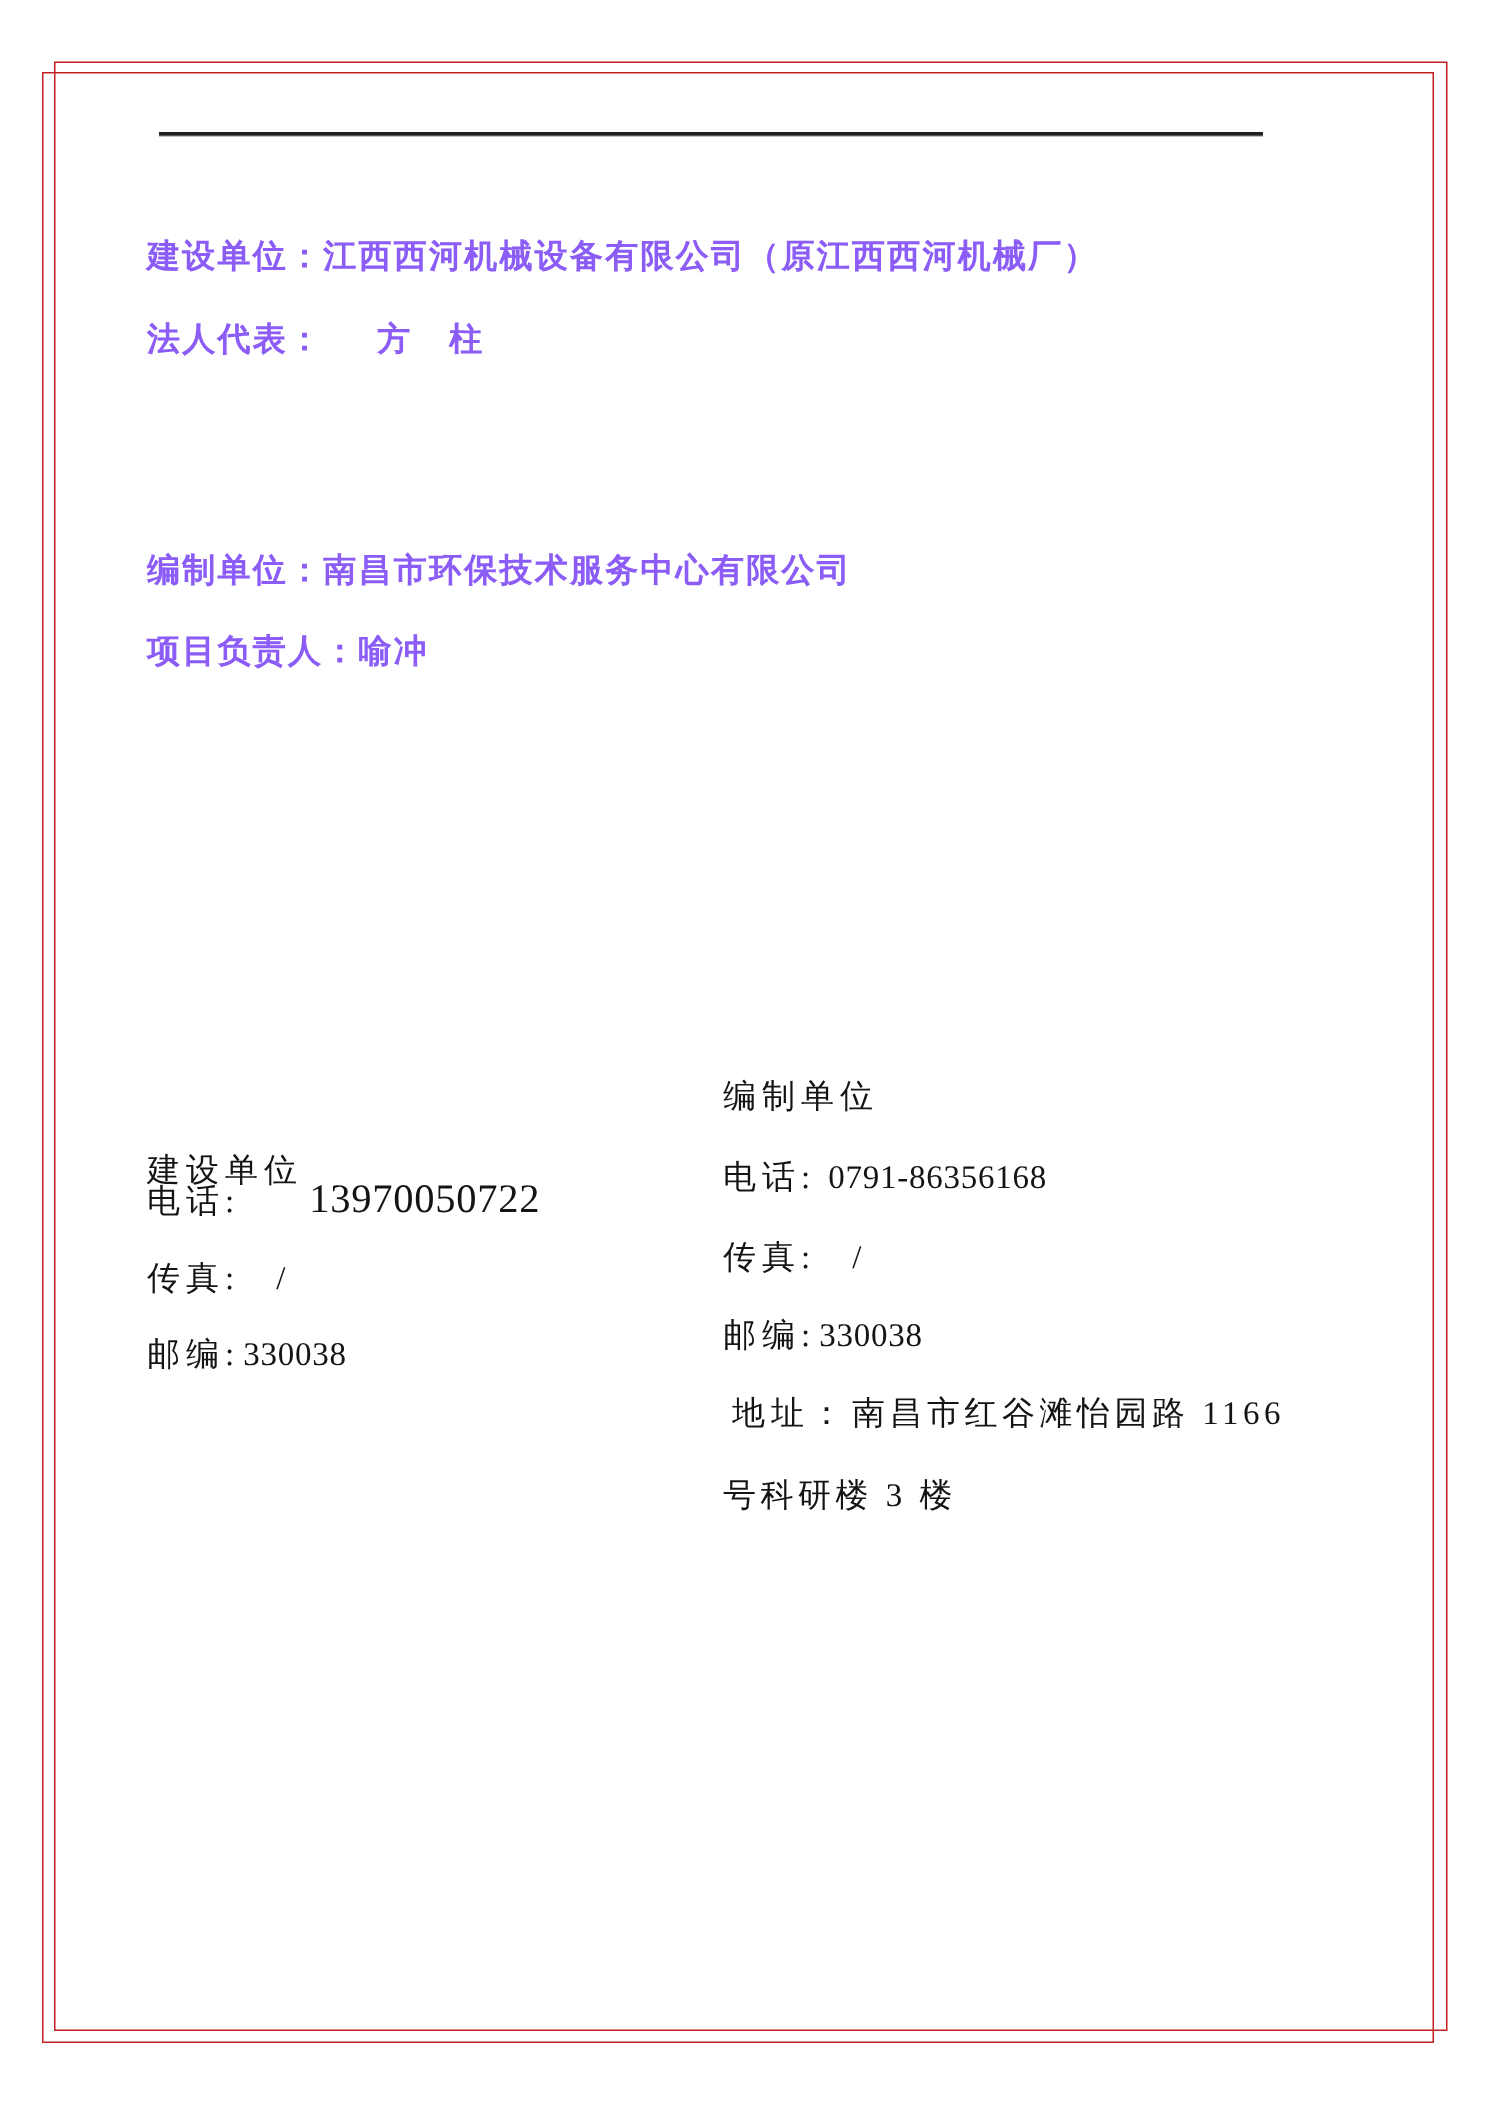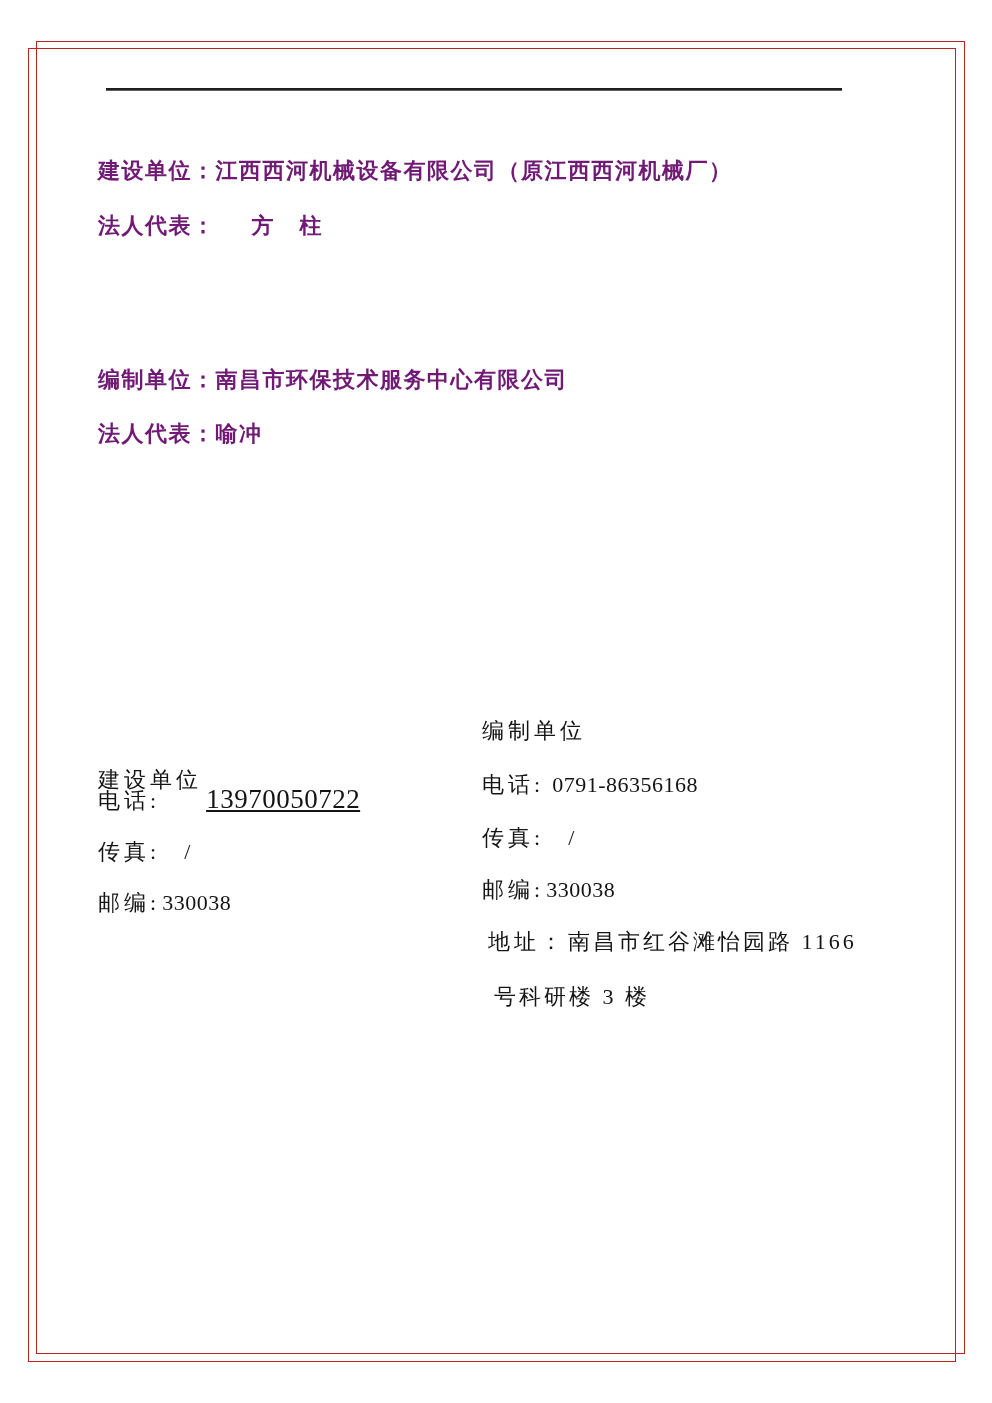--- a/index.html
+++ b/index.html
@@ -33,36 +33,36 @@
     background:linear-gradient(#1f1f1f 55%,#8a8a8a);
   }
 
   .line{position:absolute;white-space:nowrap;line-height:30px;}
 
   .bold-sans{
     font-family:"Liberation Sans","DejaVu Sans",sans-serif;
     font-weight:bold;
     font-size:22px;
     letter-spacing:1.5px;
-    color:#701a75;
+    color:#8b5cf6;
   }
   .rep-name{margin-left:36px;letter-spacing:2px;}
 
   .serif-text{
     font-family:"Liberation Serif","DejaVu Serif",serif;
     font-size:22px;
     letter-spacing:4px;
     color:#141414;
   }
   .contact-row .value{letter-spacing:3px;}
   .value.num{
     font-family:"Liberation Serif","DejaVu Serif",serif;
     letter-spacing:0.5px;
   }
-  .big-num{font-size:27px;text-decoration:underline;}
+  .big-num{font-size:27px;}
   .gap-lg{margin-left:46px;}
   .gap-md{margin-left:24px;}
   .gap-sm{margin-left:8px;}
   .gap-xs{margin-left:2px;}
 </style>
 </head>
 <body>
 
 <div class="page">
 
@@ -72,21 +72,21 @@
   <div class="top-rule"></div>
 
   <div class="line bold-sans" style="left:98px;top:156px;">建设单位：江西西河机械设备有限公司（原江西西河机械厂）</div>
 
   <div class="line bold-sans" style="left:98px;top:365px;">编制单位：南昌市环保技术服务中心有限公司</div>
 
   <div class="line bold-sans" style="left:98px;top:211px;">
     <span>法人代表：</span><span class="rep-name">方　柱</span>
   </div>
 
-  <div class="line bold-sans" style="left:98px;top:419px;">法人代表：喻冲</div>
+  <div class="line bold-sans" style="left:98px;top:419px;">项目负责人：喻冲</div>
 
 
   <div class="line serif-text" style="left:98px;top:732px;margin-top:33px;">建设单位</div>
 
   <div class="line serif-text contact-row" style="left:98px;top:784px;">
     <span>电话:</span><span class="value num big-num gap-lg">13970050722</span>
   </div>
 
   <div class="line serif-text contact-row" style="left:98px;top:837px;">
     <span>传真:</span><span class="value num gap-md">/</span>
@@ -108,17 +108,17 @@
   </div>
 
   <div class="line serif-text contact-row" style="left:482px;top:875px;">
     <span>邮编:</span><span class="value num gap-xs">330038</span>
   </div>
 
   <div class="line serif-text contact-row" style="left:488px;top:927px;">
     <span>地址：</span><span class="value gap-xs">南昌市红谷滩怡园路 1166</span>
   </div>
 
-  <div class="line serif-text contact-row" style="left:482px;top:982px;margin-left:12px;">
+  <div class="line serif-text contact-row" style="left:482px;top:982px;">
     <span class="value">号科研楼 3 楼</span>
   </div>
 
 </div>
 
 </body></html>

